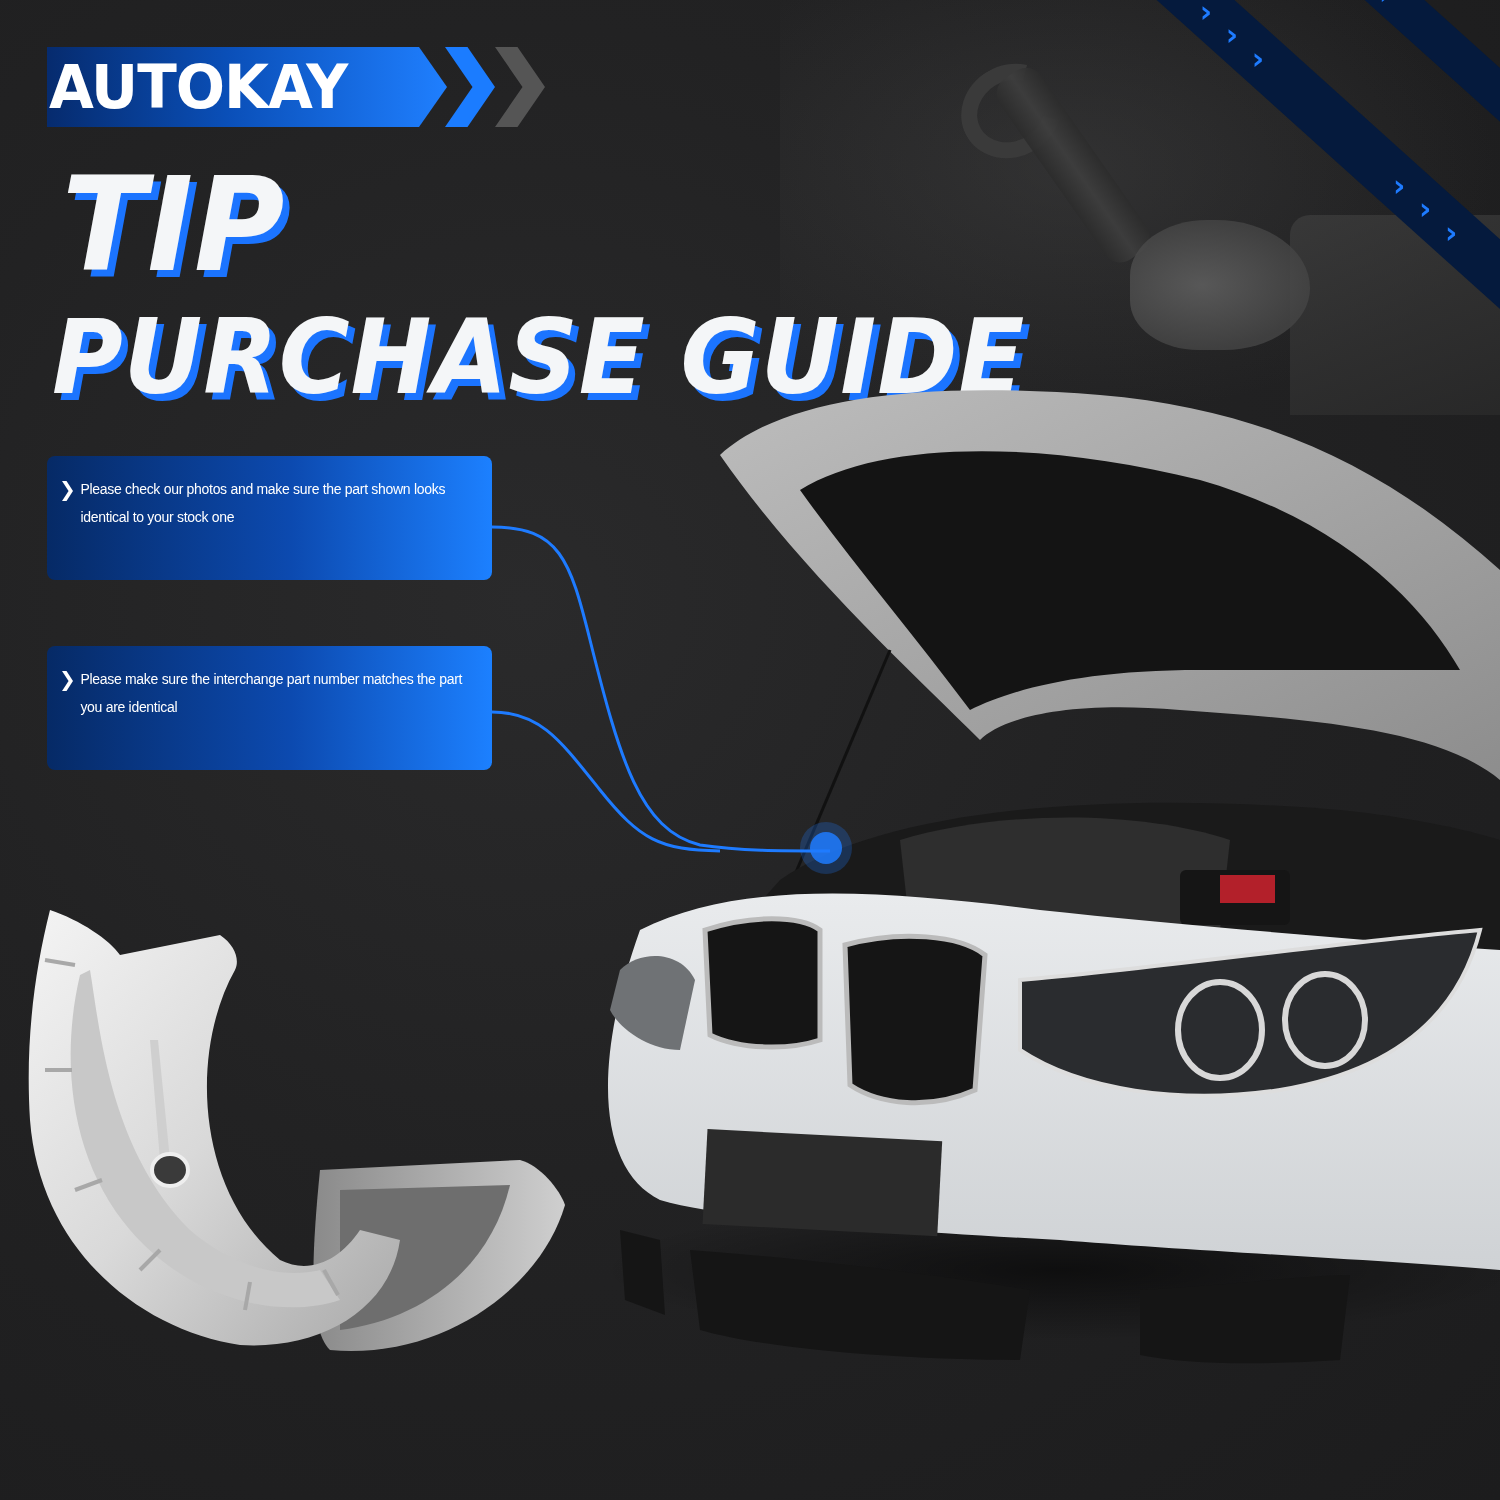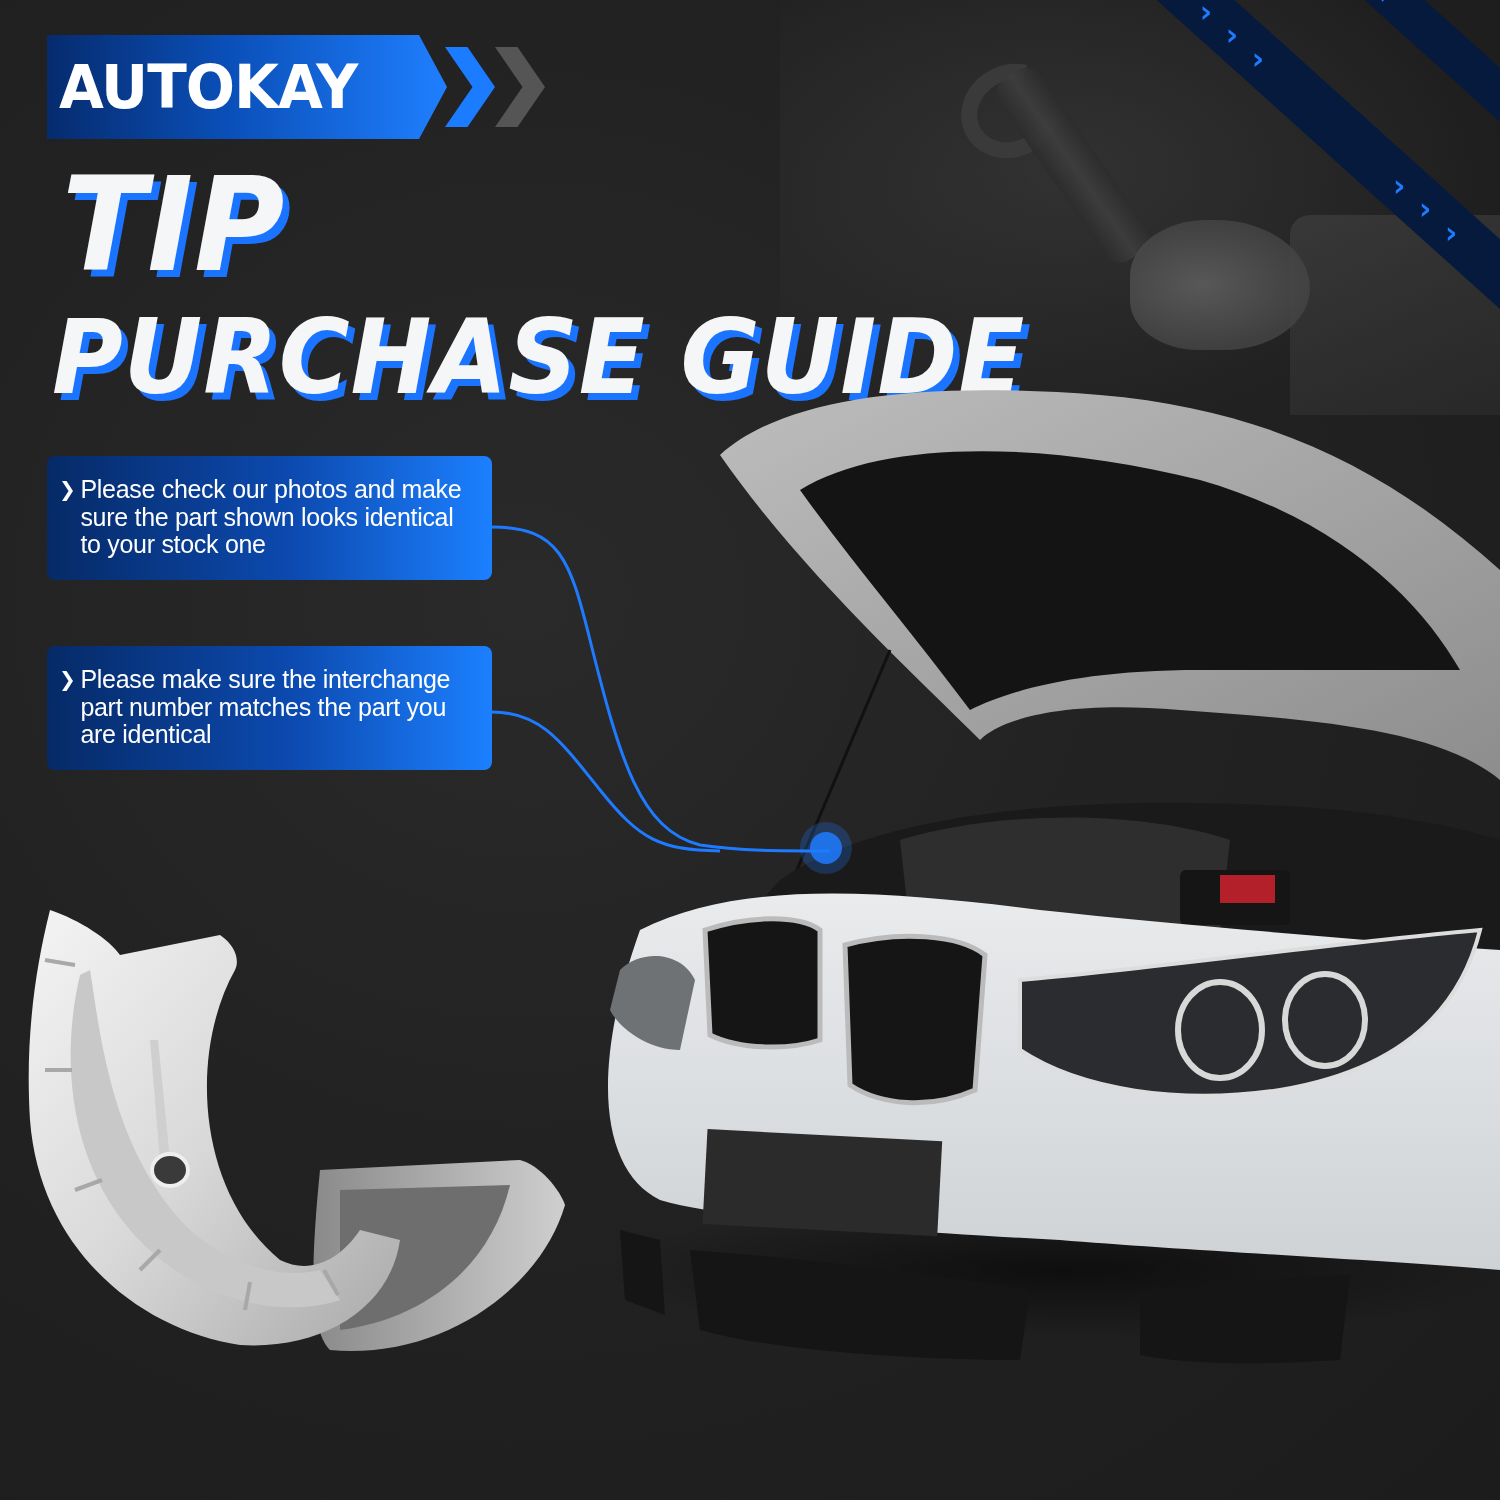--- a/index.html
+++ b/index.html
@@ -42,24 +42,24 @@
       position: absolute; left: 1290px; top: 215px; width: 210px; height: 200px;
       background: linear-gradient(160deg, #3c3c3c, #2a2a2a); border-radius: 20px 0 0 0;
       opacity: .8;
     }
 
     
     .logo {
       position: absolute; left: 47px; top: 47px; height: 80px; display: flex; align-items: center;
     }
     .logo-plate {
-      height: 104px; width: 400px;
+      height: 80px; width: 400px;
       background: linear-gradient(90deg, #062b6e 0%, #0a4fb8 45%, #1f7fff 100%);
       clip-path: polygon(0 0, 93% 0, 100% 50%, 93% 100%, 0 100%);
-      display: flex; align-items: center; padding-left: 12px; box-sizing: border-box;
+      display: flex; align-items: center; padding-left: 2px; box-sizing: border-box;
     }
     .logo-text {
       color: #fff; font-family: "DejaVu Sans", sans-serif; font-weight: bold;
       font-size: 58px; letter-spacing: -1px; line-height: 1; transform: scaleY(1.05);
     }
     .logo-chev {
       width: 50px; height: 80px; margin-left: -2px;
       clip-path: polygon(0 0, 45% 0, 100% 50%, 45% 100%, 0 100%, 55% 50%);
     }
     .logo-chev.blue { background: #1b7cff; }
@@ -81,21 +81,21 @@
       color: #fff; box-sizing: border-box; padding: 20px 20px 0 12px;
       display: flex; align-items: flex-start;
     }
     .card-1 { top: 456px; }
     .card-2 { top: 646px; }
     .card .chev-icon {
       width: 18px; font-weight: bold; font-size: 20px; line-height: 27px; margin-right: 4px;
       font-family: "DejaVu Sans", sans-serif;
     }
     .card .card-text {
-      font-size: 25px; line-height: 27.5px; letter-spacing: -0.3px; width: 405px;
+      font-size: 14px; line-height: 27.5px; letter-spacing: -0.3px; width: 405px;
     }
 
     
     .connectors { position: absolute; left: 0; top: 0; width: 1500px; height: 1500px; pointer-events: none; }
 
     
     .bearing { position: absolute; left: 20px; top: 890px; width: 560px; height: 560px; }
 
     
     .car { position: absolute; left: 580px; top: 370px; width: 920px; height: 1000px; }

